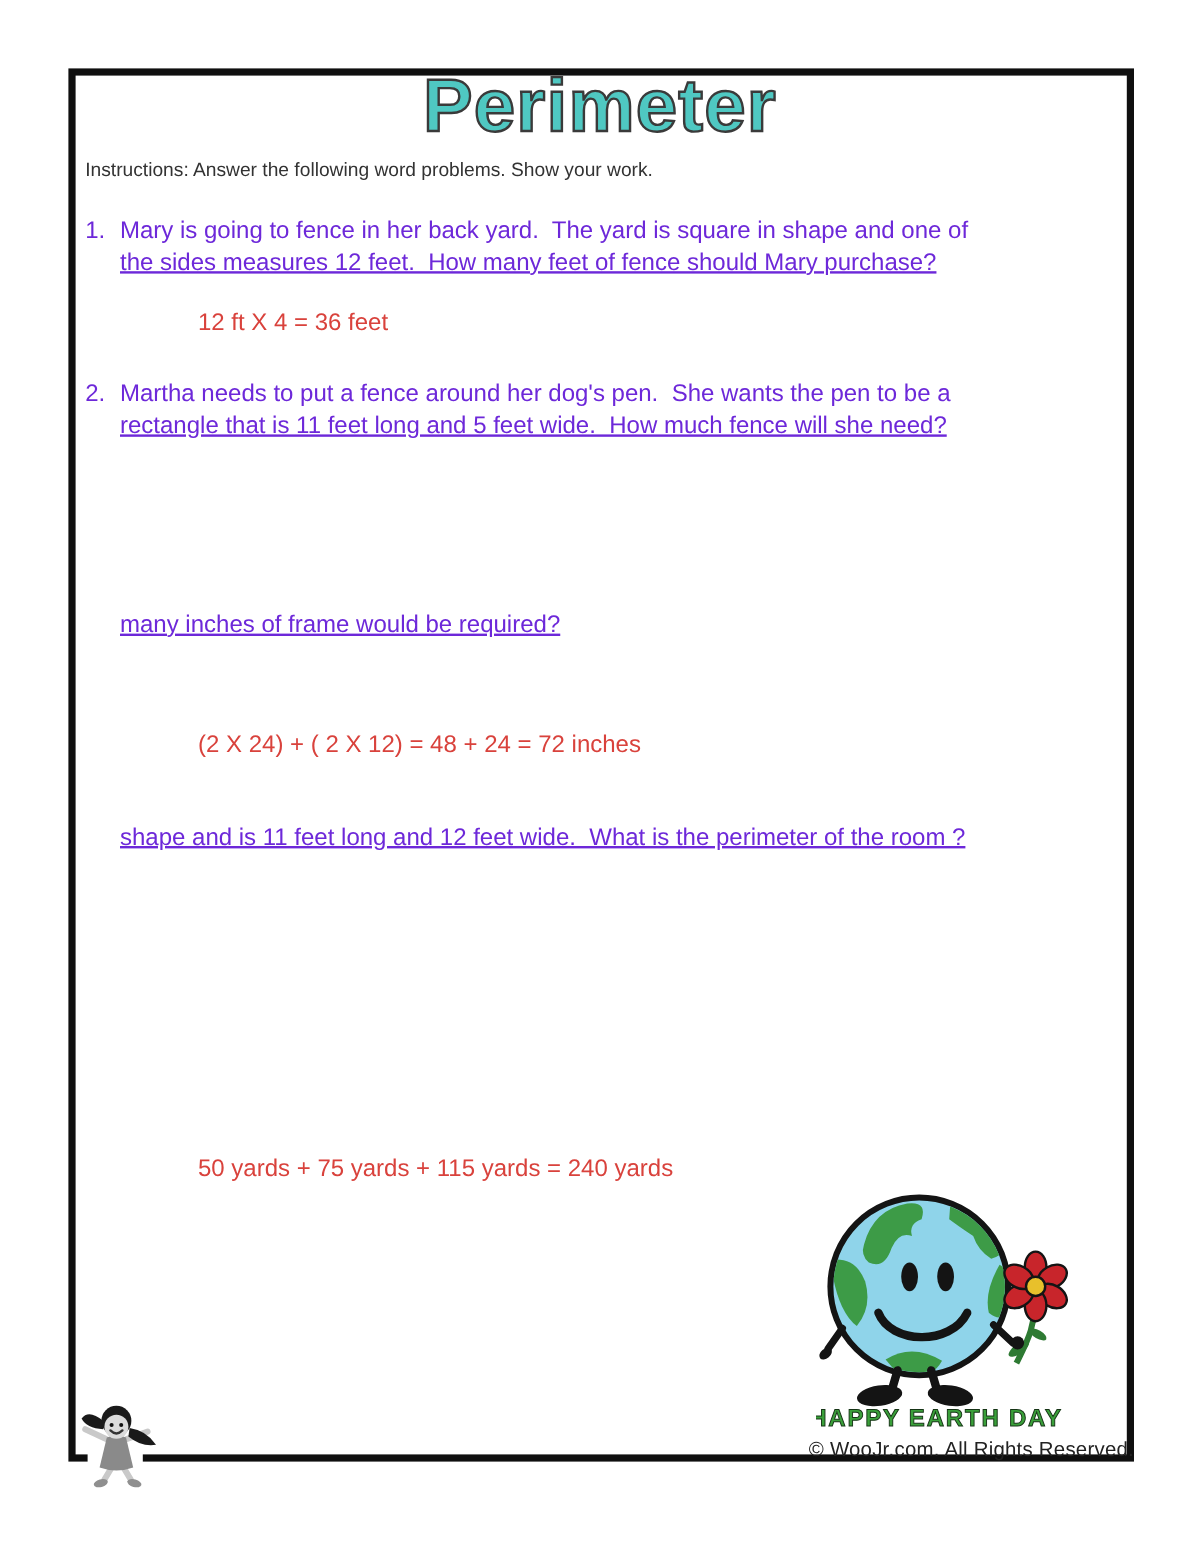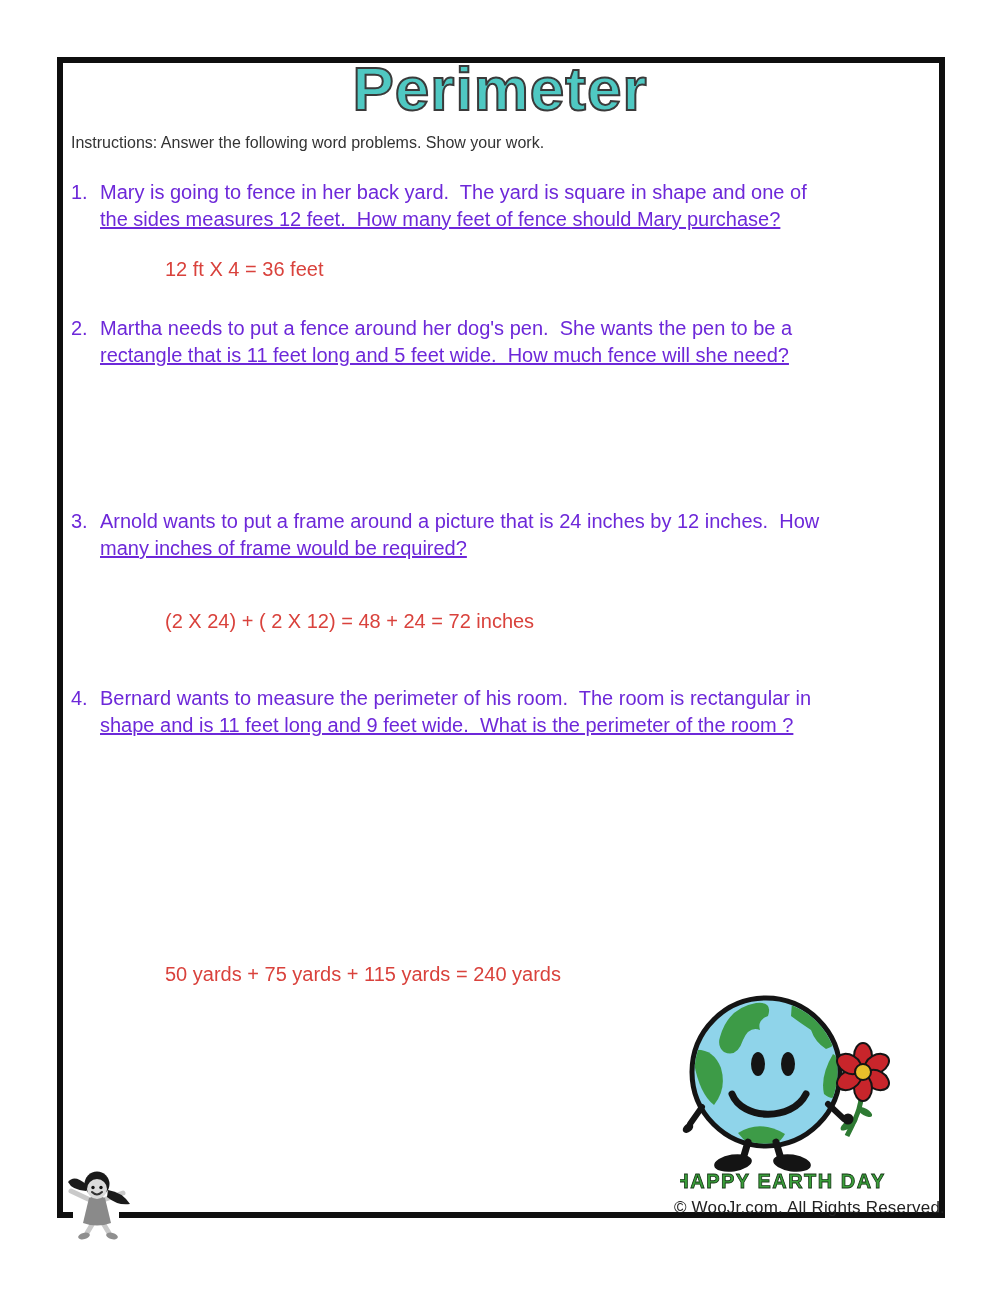--- a/index.html
+++ b/index.html
@@ -54,28 +54,26 @@
     <div class="pline indent">the sides measures 12 feet.  How many feet of fence should Mary purchase?</div>
   </div>
   <div class="answer" style="top:256px">12 ft X 4 = 36 feet</div>
 
   <div class="problem" style="top:315px">
     <div class="pline"><span class="pnum">2.</span><span>Martha needs to put a fence around her dog's pen.  She wants the pen to be a</span></div>
     <div class="pline indent">rectangle that is 11 feet long and 5 feet wide.  How much fence will she need?</div>
   </div>
 
   <div class="problem" style="top:508px">
-    <div class="pline"><span class="pnum">3.</span><span>Arnold wants to put a frame around a picture that is 24 inches by 12 inches.  How</span></div>
     <div class="pline indent">many inches of frame would be required?</div>
   </div>
   <div class="answer" style="top:608px">(2 X 24) + ( 2 X 12) = 48 + 24 = 72 inches</div>
 
   <div class="problem" style="top:685px">
-    <div class="pline"><span class="pnum">4.</span><span>Bernard wants to measure the perimeter of his room.  The room is rectangular in</span></div>
-    <div class="pline indent">shape and is 11 feet long and 9 feet wide.  What is the perimeter of the room ?</div>
+    <div class="pline indent">shape and is 11 feet long and 12 feet wide.  What is the perimeter of the room ?</div>
   </div>
 
   <div class="answer" style="top:961px">50 yards + 75 yards + 115 yards = 240 yards</div>
 
   <svg class="earth" viewBox="0 0 215 205" aria-hidden="true">
     <defs>
       <clipPath id="globeclip">
           <circle cx="86" cy="80" r="71.5"></circle>
         </clipPath>
     </defs>

